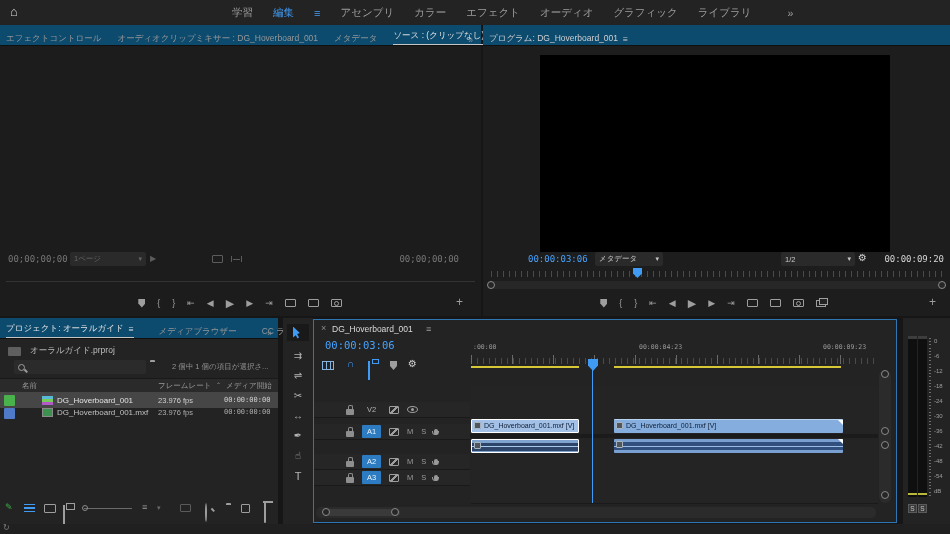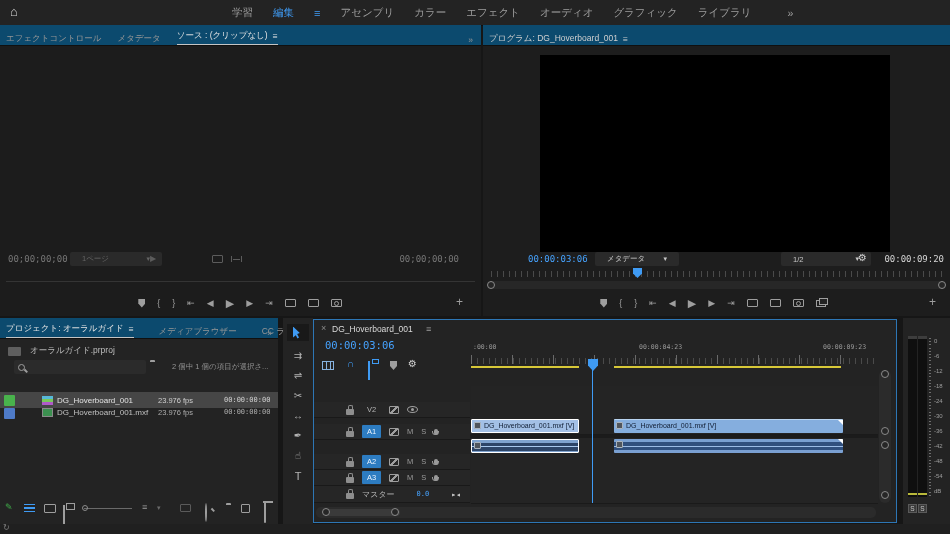--- a/index.html
+++ b/index.html
@@ -9,21 +9,21 @@
   .panel{position:absolute;background:#1d1d1d}
   .tabbar{position:absolute;left:0;top:0;right:0;height:20px;background:#0c4a6e;
           border-bottom:1px solid #101010;display:flex;align-items:flex-end;gap:16px;
           padding:0 6px;font-size:8.5px;color:#969696;white-space:nowrap}
   .tabact{color:#e4e4e4;border-bottom:1px solid #c4c4c4;padding-bottom:2px}
   .mono{font-family:"DejaVu Sans Mono","Liberation Mono",monospace}
   .tcdim{color:#767676;font-size:9px}
   .tcblue{color:#46a3ff;font-size:9px}
   .tcwhite{color:#d4d4d4;font-size:9px}
   .dd{position:absolute;background:#2a2a2a;border-radius:2px;height:14px;display:flex;
-      align-items:center;justify-content:space-between;padding:0 12px;font-size:7.5px}
+      align-items:center;justify-content:space-between;padding:0 4px;font-size:7.5px}
   .transport{position:absolute;display:flex;align-items:center;justify-content:center;gap:12px}
   .ticon{font-size:9px;line-height:1;color:#9e9e9e}
   .mark{width:7px;height:9px;background:#9e9e9e;clip-path:polygon(0 0,100% 0,100% 55%,50% 100%,0 55%)}
   .minirect{width:11px;height:8px;border:1px solid #9e9e9e;border-radius:1px;box-sizing:border-box}
   .cam{width:11px;height:8px;border:1px solid #9e9e9e;border-radius:1px;position:relative;box-sizing:border-box}
   .cam::after{content:'';position:absolute;left:2.5px;top:1px;width:3px;height:3px;border:1px solid #9e9e9e;border-radius:50%}
   .knob{position:absolute;width:8px;height:8px;border:1px solid #8a8a8a;border-radius:50%;background:#262626;box-sizing:border-box}
   .locki{position:relative;width:8px;height:6px;background:#8e8e8e;border-radius:1px;margin-top:4px;flex:none}
   .locki::before{content:'';position:absolute;left:1.5px;top:-4px;width:3px;height:3px;border:1px solid #8e8e8e;border-bottom:none;border-radius:2px 2px 0 0}
   .badge{width:19px;height:13px;border-radius:1px;font-size:7.5px;color:#b4b4b4;display:flex;align-items:center;justify-content:center;flex:none}
@@ -79,20 +79,21 @@
       <span>オーディオ</span>
       <span>グラフィック</span>
       <span>ライブラリ</span>
       <span style="margin-left:16px">»</span>
     </div>
   </div>
 
   <div class="panel" style="left:0;top:25px;width:481px;height:291px;background:#1c1c1c">
     <div class="tabbar">
       <span>エフェクトコントロール</span>
+      <span>オーディオクリップミキサー : DG_Hoverboard_001</span>
       <span>メタデータ</span>
       <span class="tabact" style="display:flex;gap:5px;align-items:center">
         <span>ソース : (クリップなし)</span>
         <span>≡</span>
       </span>
       <span style="position:absolute;right:8px">»</span>
     </div>
 
     <div class="abs" style="left:0;top:21px;width:481px;height:225px;background:#1c1c1c"></div>
 
@@ -183,20 +184,26 @@
     <div class="abs" style="left:8px;top:29px;width:13px;height:9px;background:#5f5f5f;border-radius:1px"></div>
     <span class="abs" style="left:30px;top:27px;font-size:8.5px;color:#bdbdbd">オーラルガイド.prproj</span>
 
     <div class="abs" style="left:14px;top:42px;width:124px;height:14px;background:#2b2b2b;border-radius:2px;display:flex;align-items:center;padding:0 4px;gap:4px">
       <span class="magi"></span>
     </div>
     <span class="abs folderi" style="left:150px;top:44px"></span>
     <span class="abs" style="left:172px;top:44px;width:102px;font-size:7.5px;color:#969696;overflow:hidden;white-space:nowrap">2 個中 1 個の項目が選択さ...</span>
 
     
+    <div class="abs" style="left:0;top:60px;width:278px;height:13px;background:#2a2a2a;border-top:1px solid #191919;border-bottom:1px solid #191919;font-size:7.5px;color:#9a9a9a">
+      <span class="abs" style="left:22px;top:2px">名前</span>
+      <span class="abs" style="left:158px;top:2px">フレームレート</span>
+      <span class="abs" style="left:216px;top:2px;font-size:6px">⌃</span>
+      <span class="abs" style="left:226px;top:2px">メディア開始</span>
+    </div>
 
     
     <div class="abs" style="left:0;top:74px;width:278px;height:16px;background:#464646;display:flex;align-items:center">
       <span class="swatch" style="margin-left:4px;background:#49b24c"></span>
       <span class="seqic" style="margin-left:27px"></span>
       <span style="margin-left:4px;font-size:8px;color:#e2e2e2">DG_Hoverboard_001</span>
       <span class="abs" style="left:158px;font-size:7.5px;color:#cfcfcf">23.976 fps</span>
       <span class="abs mono" style="left:224px;font-size:7px;color:#cfcfcf">00:00:00:00</span>
     </div>
     
@@ -287,26 +294,20 @@
       <span class="ms">S</span>
       <span class="mic"></span>
     </div>
     <div class="trow" style="top:150px">
       <span class="locki"></span>
       <span class="badge on">A3</span>
       <span class="synci"></span>
       <span class="ms">M</span>
       <span class="ms">S</span>
       <span class="mic"></span>
-    </div>
-    <div class="trow" style="top:166px;height:17px">
-      <span class="locki"></span>
-      <span style="font-size:8px;color:#b8b8b8">マスター</span>
-      <span class="mono" style="font-size:7px;color:#46a3ff;margin-left:14px">0.0</span>
-      <span class="mono" style="font-size:8px;color:#cfcfcf;margin-left:14px">▸◂</span>
     </div>
 
     
     <div class="lane" style="top:66px"></div>
     <div class="lane" style="top:82px"></div>
     <div class="lane" style="top:98px"></div>
     <div class="lane" style="top:118px"></div>
     <div class="lane" style="top:134px"></div>
     <div class="lane" style="top:150px"></div>
     <div class="lane" style="top:166px;height:17px"></div>

